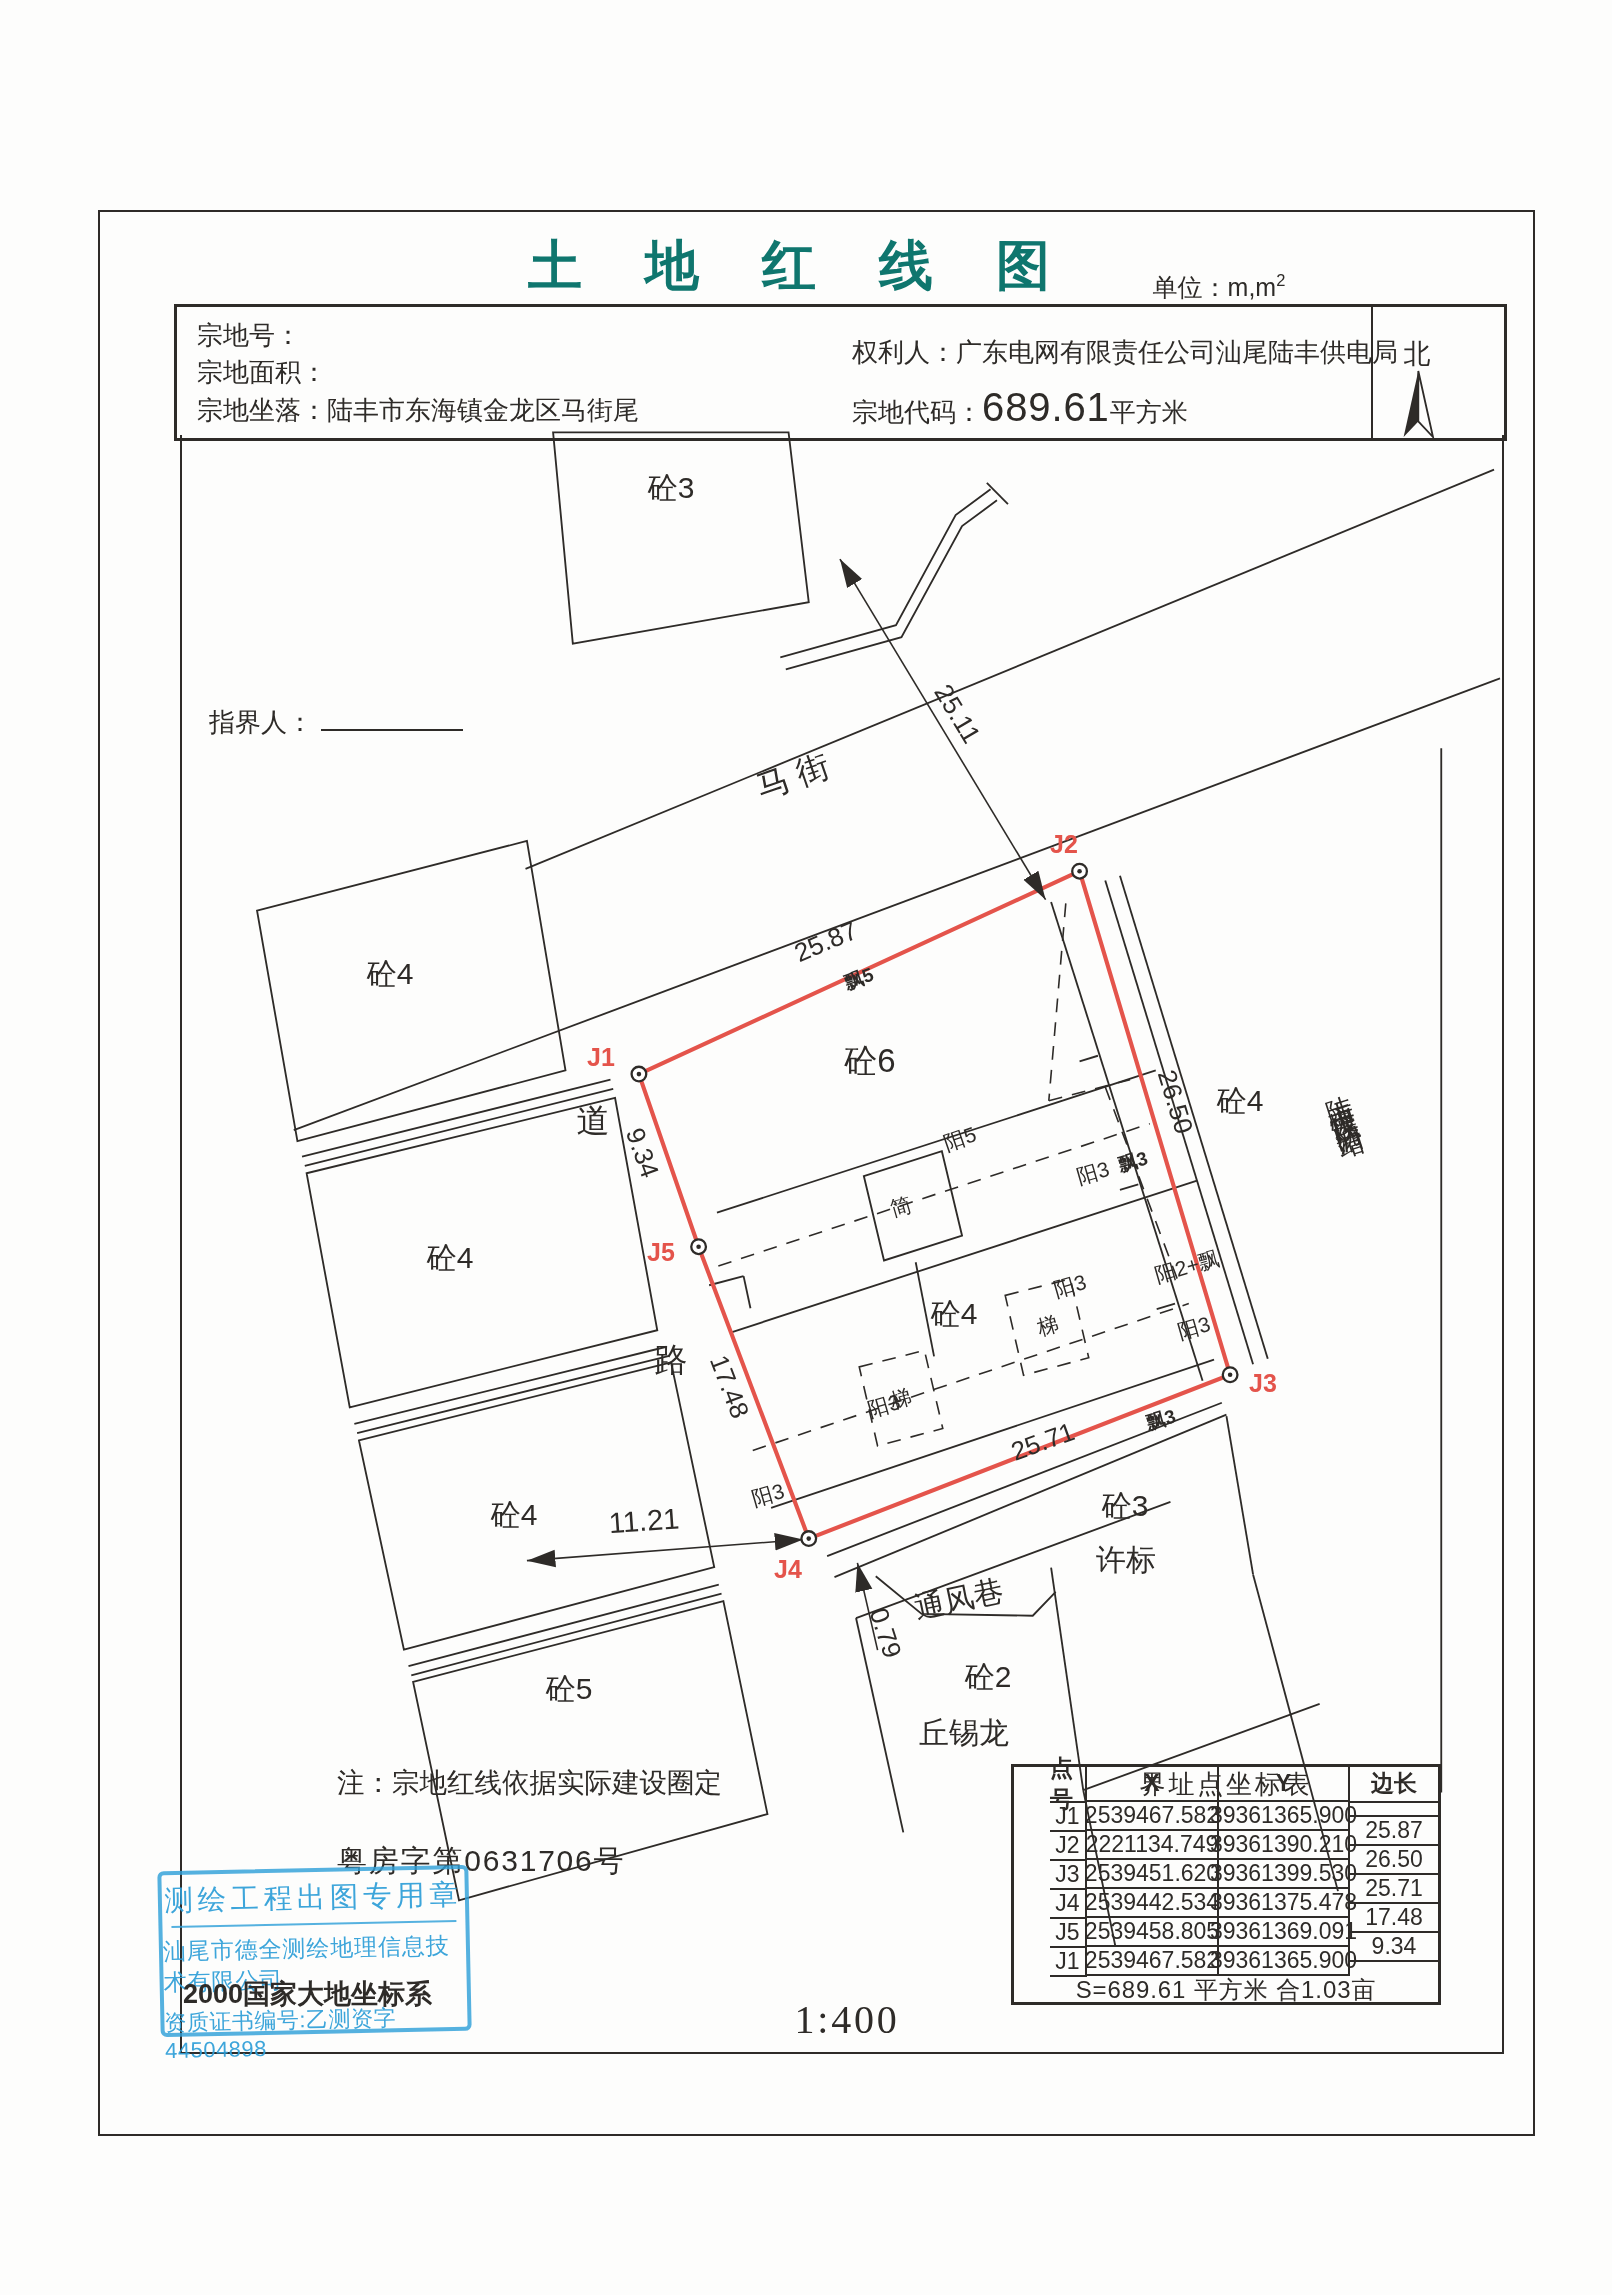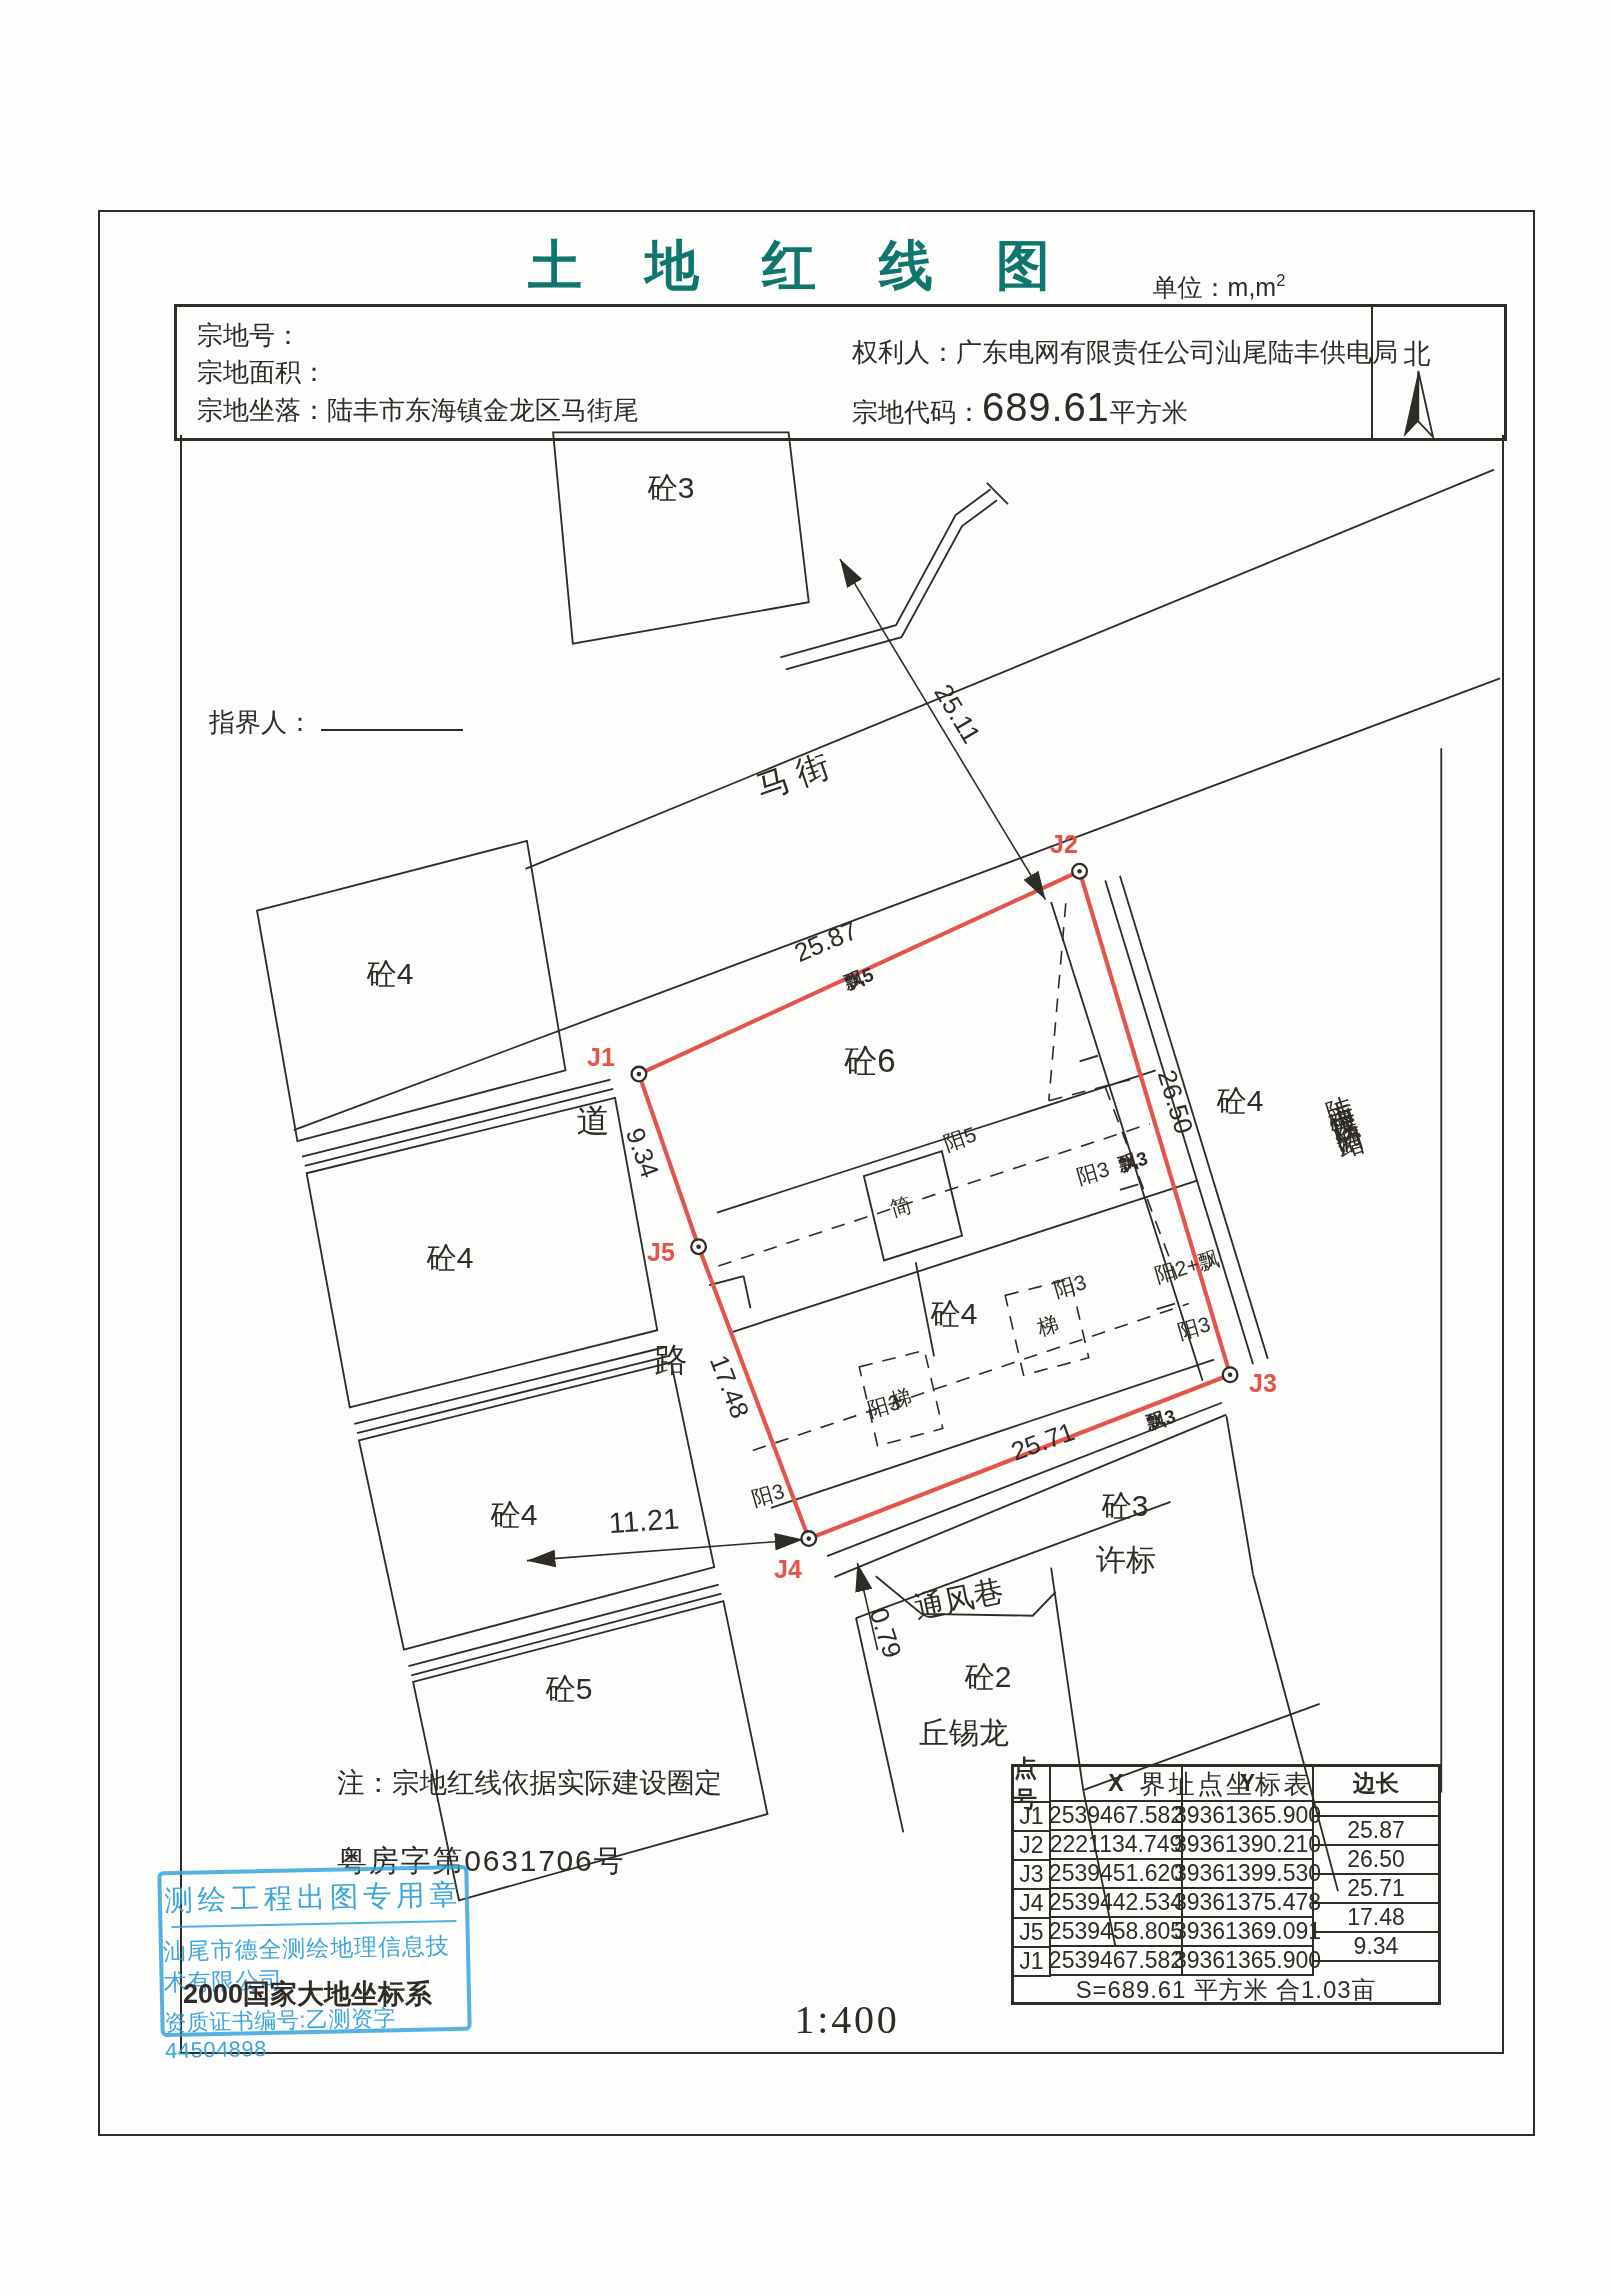--- a/index.html
+++ b/index.html
@@ -32,21 +32,21 @@
   .note{font-size:27.5px;}
   .cert{font-size:30px;letter-spacing:1.8px;}
   .datum{font-size:27px;font-weight:600;z-index:5;}
   .scale{font-size:40px;letter-spacing:2.8px;font-family:Liberation Serif, serif;}
   
   .tbl{position:absolute;left:1011px;top:1764px;width:430px;height:241px;border:3.2px solid #2e2b28;box-sizing:border-box;
        font-size:23px;}
   .tbl-title{position:absolute;left:1011px;top:1723px;width:430px;text-align:center;font-size:26px;letter-spacing:2.8px;margin-top:44px;}
   .tbl-body{display:flex;flex-direction:row;width:100%;height:209px;}
   .col{display:flex;flex-direction:column;}
-  .c-point{width:37px;}
+  .c-point{width:37px;padding-left:36px;}
   .c-x{width:132px;}
   .c-y{width:131px;}
   .c-len{width:106px;flex:1;}
   .cell{display:flex;align-items:center;justify-content:center;box-sizing:border-box;
         border-right:2.3px solid #2e2b28;border-bottom:2.3px solid #2e2b28;}
   .c-len .cell{border-right:none;}
   .hd{height:36px;font-weight:600;}
   .dr{height:29px;}
   .half{height:14.2px;}
   .nob{border-bottom:none;}

